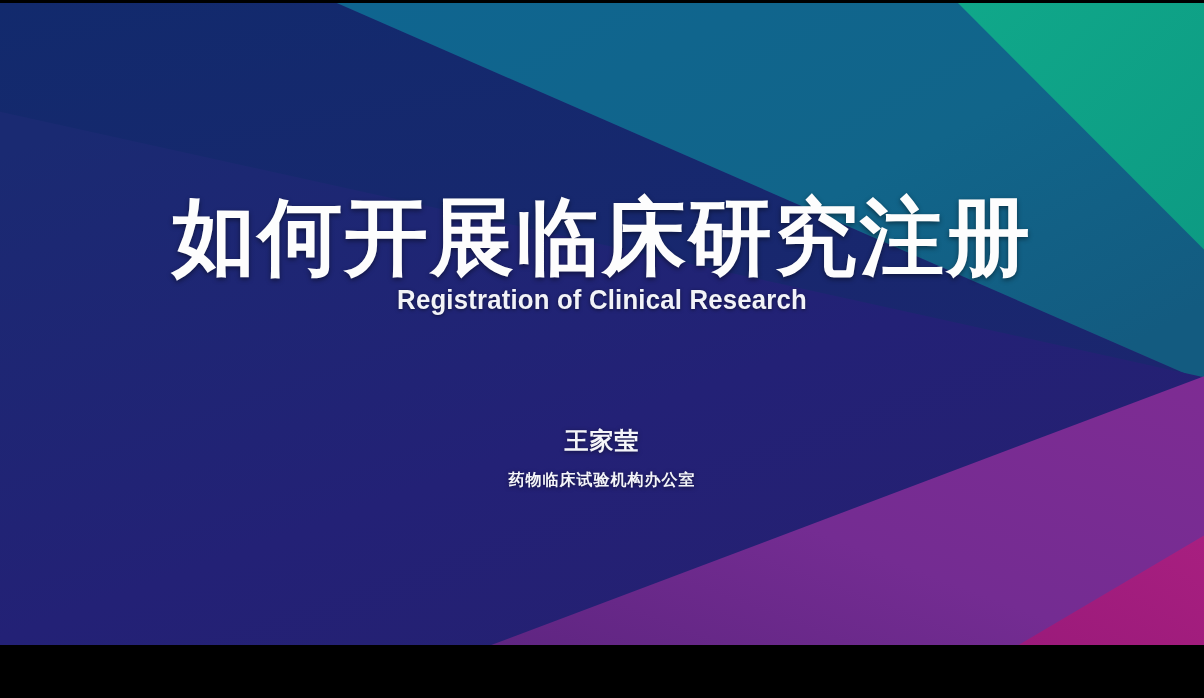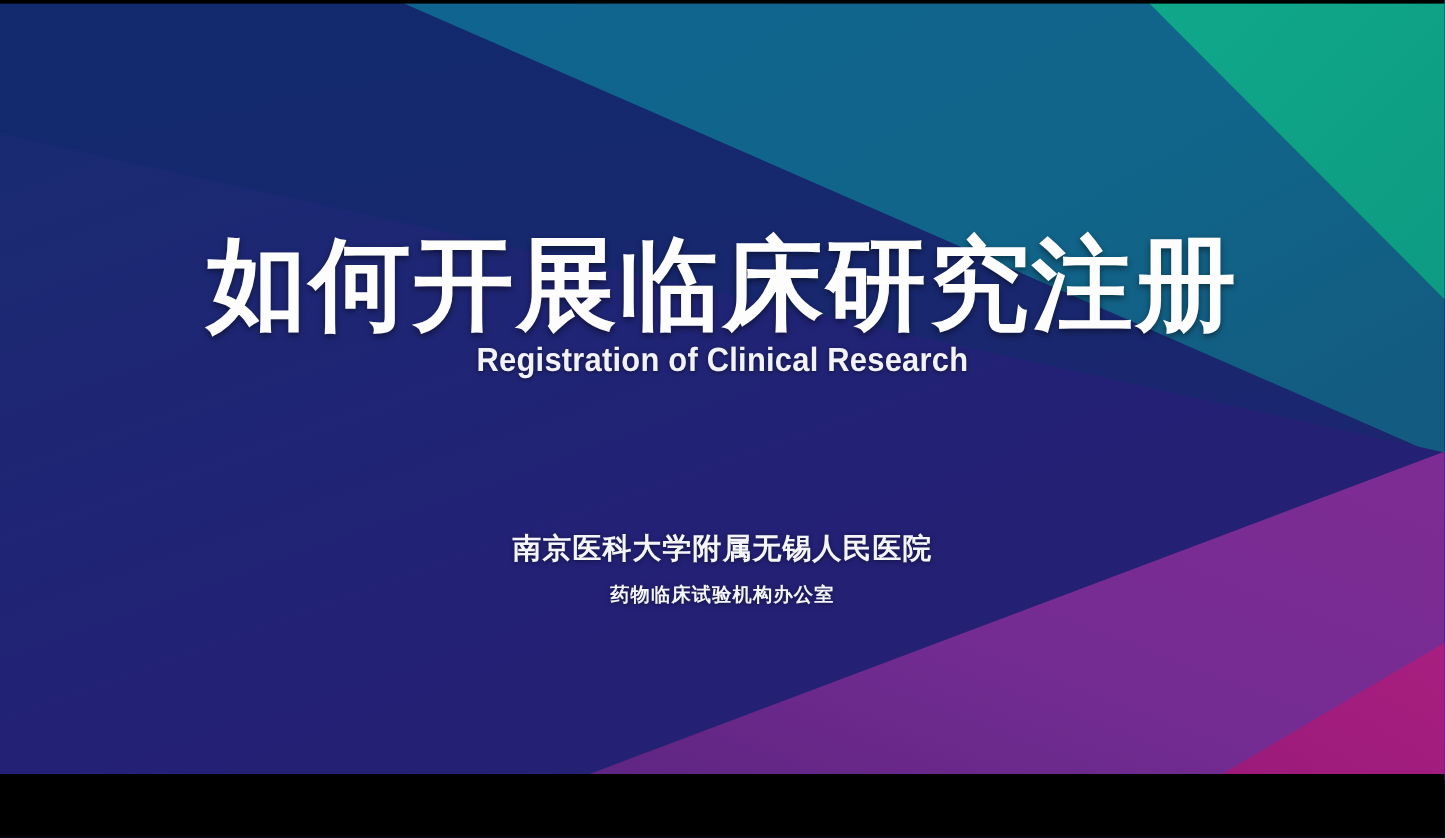--- a/index.html
+++ b/index.html
@@ -165,18 +165,18 @@
   <div class="letterbox bottom"></div>
 
   <div id="content">
 
     <div class="title-block">
       <h1 id="main-title">如何开展临床研究注册</h1>
       <p id="sub-title">Registration of Clinical Research</p>
     </div>
 
     <div class="presenter-block">
-      <p class="presenter-line org">南京医科大学附属无锡人民医院</p>
+      <p class="presenter-line name">王家莹</p>
       <p class="presenter-line dept">药物临床试验机构办公室</p>
     </div>
 
   </div>
 </div>
 
 </body></html>

